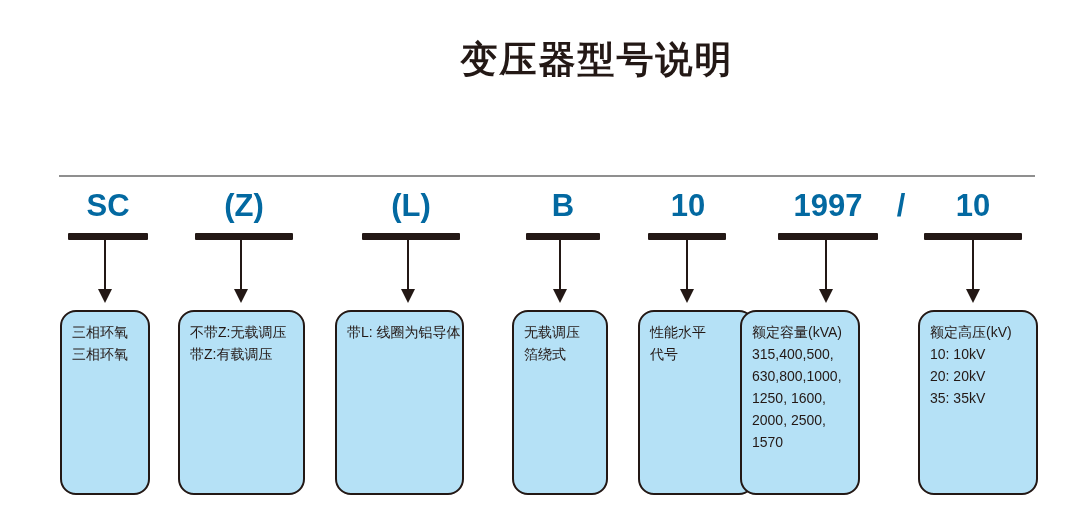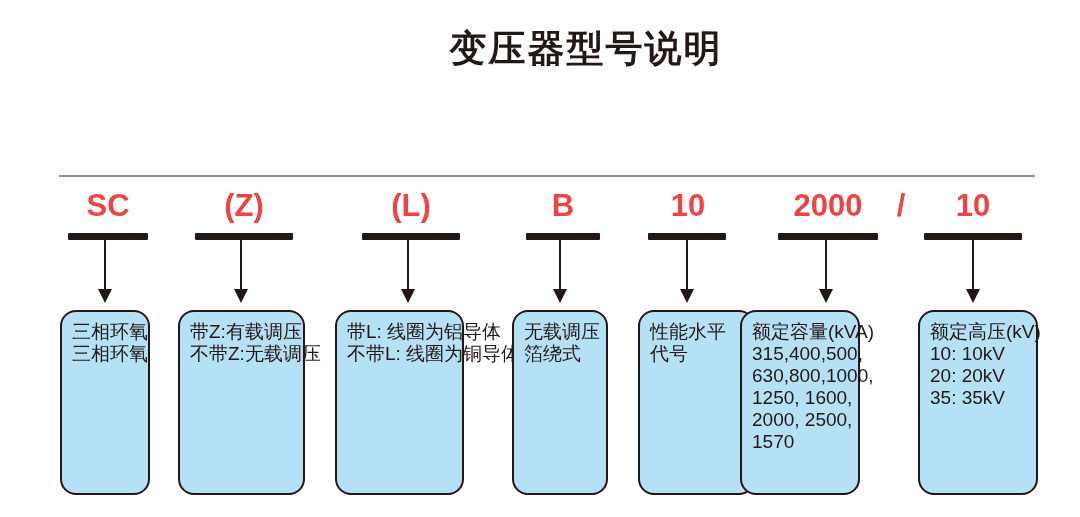--- a/index.html
+++ b/index.html
@@ -15,39 +15,39 @@
   .title {
     position: absolute;
     top: 24px;
     left: 586px;
     transform: translateX(-50%);
     font-size: 37px;
     font-weight: 700;
     letter-spacing: 2px;
     white-space: nowrap;
     color: #231815;
-    margin: 0;
+    margin: 11px;
   }
   .rule {
     position: absolute;
     left: 59px;
     top: 175px;
     width: 976px;
     height: 2px;
     background: #8f8f8f;
   }
   .code {
     position: absolute;
     top: 189px;
     transform: translateX(-50%);
     font-size: 31px;
     font-weight: 700;
     line-height: 1.1;
     white-space: nowrap;
-    color: #ef4444;
+    color: #0369a1;
   }
   .bar {
     position: absolute;
     top: 233px;
     height: 7px;
     background: #231815;
     border-radius: 1px;
   }
   .arrow {
     position: absolute;
@@ -74,21 +74,21 @@
     position: absolute;
     top: 310px;
     height: 185px;
     box-sizing: border-box;
     background: #b5e1f6;
     border: 2.5px solid #231815;
     border-radius: 16px;
     padding: 9px 8px 0 10px;
   }
   .box .line {
-    font-size: 19px;
+    font-size: 14px;
     line-height: 22px;
     white-space: nowrap;
     color: #231815;
   }
 </style>
 </head>
 <body>
 
 <div class="stage">
 
@@ -110,35 +110,34 @@
   </div>
 
   <div>
     <div class="code" style="left:244px">(Z)</div>
     <div class="bar" style="left:195px;width:98px"></div>
     <div class="arrow" style="left:241px">
       <div class="shaft"></div>
         <div class="head"></div>
     </div>
     <div class="box" style="left:178px;width:127px">
+      <div class="line">不带Z:无载调压</div>
       <div class="line">带Z:有载调压</div>
-      <div class="line">不带Z:无载调压</div>
     </div>
   </div>
 
   <div>
     <div class="code" style="left:411px">(L)</div>
     <div class="bar" style="left:362px;width:98px"></div>
     <div class="arrow" style="left:408px">
       <div class="shaft"></div>
         <div class="head"></div>
     </div>
     <div class="box" style="left:335px;width:129px">
       <div class="line">带L: 线圈为铝导体</div>
-      <div class="line">不带L: 线圈为铜导体</div>
     </div>
   </div>
 
   <div>
     <div class="code" style="left:563px">B</div>
     <div class="bar" style="left:526px;width:74px"></div>
     <div class="arrow" style="left:560px">
       <div class="shaft"></div>
         <div class="head"></div>
     </div>
@@ -155,21 +154,21 @@
       <div class="shaft"></div>
         <div class="head"></div>
     </div>
     <div class="box" style="left:638px;width:117px">
       <div class="line">性能水平</div>
       <div class="line">代号</div>
     </div>
   </div>
 
   <div>
-    <div class="code" style="left:828px">2000</div>
+    <div class="code" style="left:828px">1997</div>
     <div class="bar" style="left:778px;width:100px"></div>
     <div class="arrow" style="left:826px">
       <div class="shaft"></div>
         <div class="head"></div>
     </div>
     <div class="box" style="left:740px;width:120px">
       <div class="line">额定容量(kVA)</div>
       <div class="line">315,400,500,</div>
       <div class="line">630,800,1000,</div>
       <div class="line">1250, 1600,</div>

